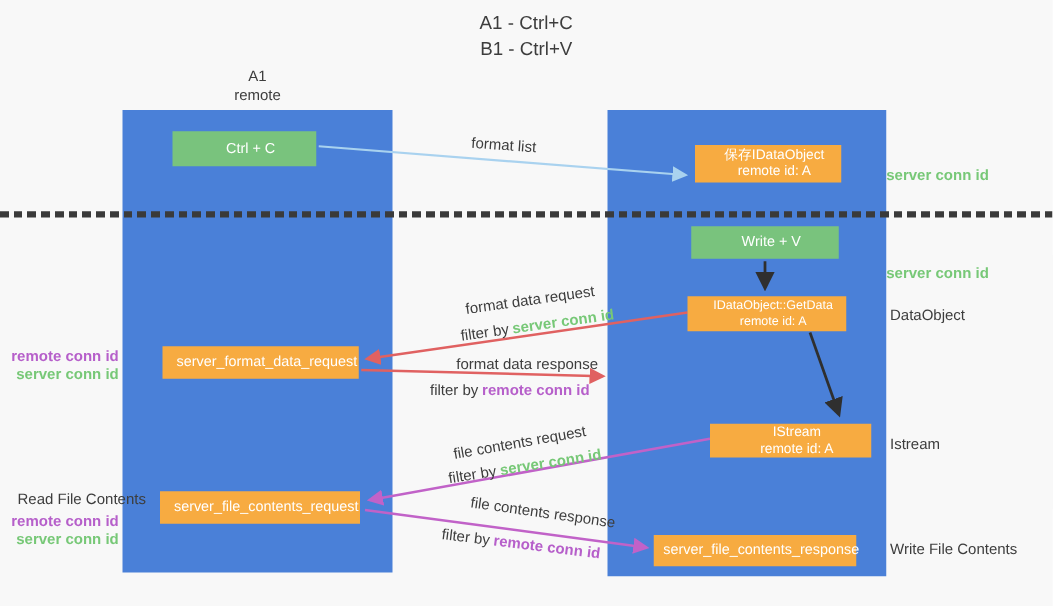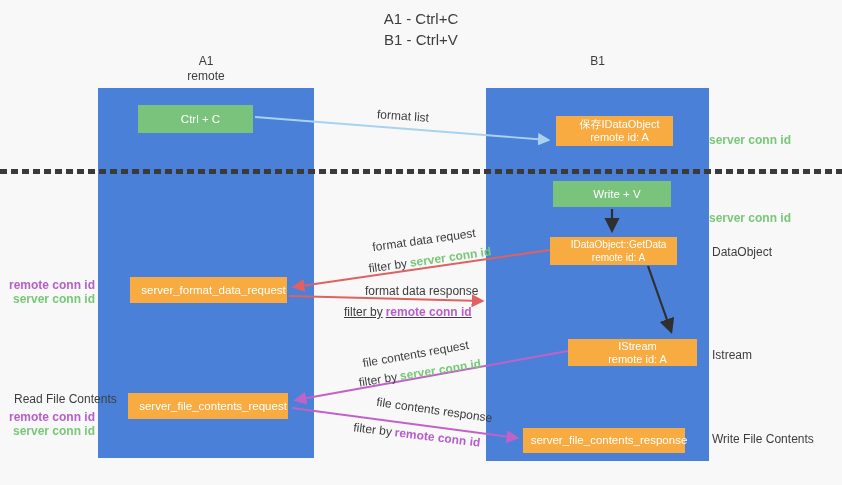--- a/index.html
+++ b/index.html
@@ -44,21 +44,20 @@
   <div class="title">
     <div>A1 - Ctrl+C</div>
     <div>B1 - Ctrl+V</div>
   </div>
 
   <div class="col-header" style="left:98px;top:54px;width:216px;">
     <div>A1</div>
     <div>remote</div>
   </div>
   <div class="col-header" style="left:486px;top:54px;width:223px;">
-    <div>B1</div>
   </div>
 
   <div class="col" style="left:98px;top:88px;width:216px;height:370px;"></div>
   <div class="col" style="left:486px;top:88px;width:223px;height:373px;"></div>
 
   <div class="dotted"></div>
 
   <svg class="arrows" width="842" height="485" viewBox="0 0 842 485">
     <defs>
       <marker id="mBlue" viewBox="0 0 10 10" refX="8" refY="5" markerWidth="7" markerHeight="7" orient="auto">
@@ -120,21 +119,21 @@
   </div>
 
   <div class="albl t-p4" style="left:377px;top:109px;">format list</div>
 
   <div class="albl t-n8" style="left:372px;top:233px;">format data request</div>
   <div class="albl t-n8" style="left:368px;top:253px;">
     <span>filter by</span><span class="glabel">server conn id</span>
   </div>
 
   <div class="albl" style="left:365px;top:284px;">format data response</div>
-  <div class="albl" style="left:344px;top:305px;text-decoration:underline;">
+  <div class="albl" style="left:344px;top:305px;">
     <span>filter by</span><span class="plabel">remote conn id</span>
   </div>
 
   <div class="albl t-n10" style="left:362px;top:347px;">file contents request</div>
   <div class="albl t-n9" style="left:358px;top:366px;">
     <span>filter by</span><span class="glabel">server conn id</span>
   </div>
 
   <div class="albl t-p8" style="left:376px;top:403px;">file contents response</div>
   <div class="albl t-p7" style="left:353px;top:428px;">

